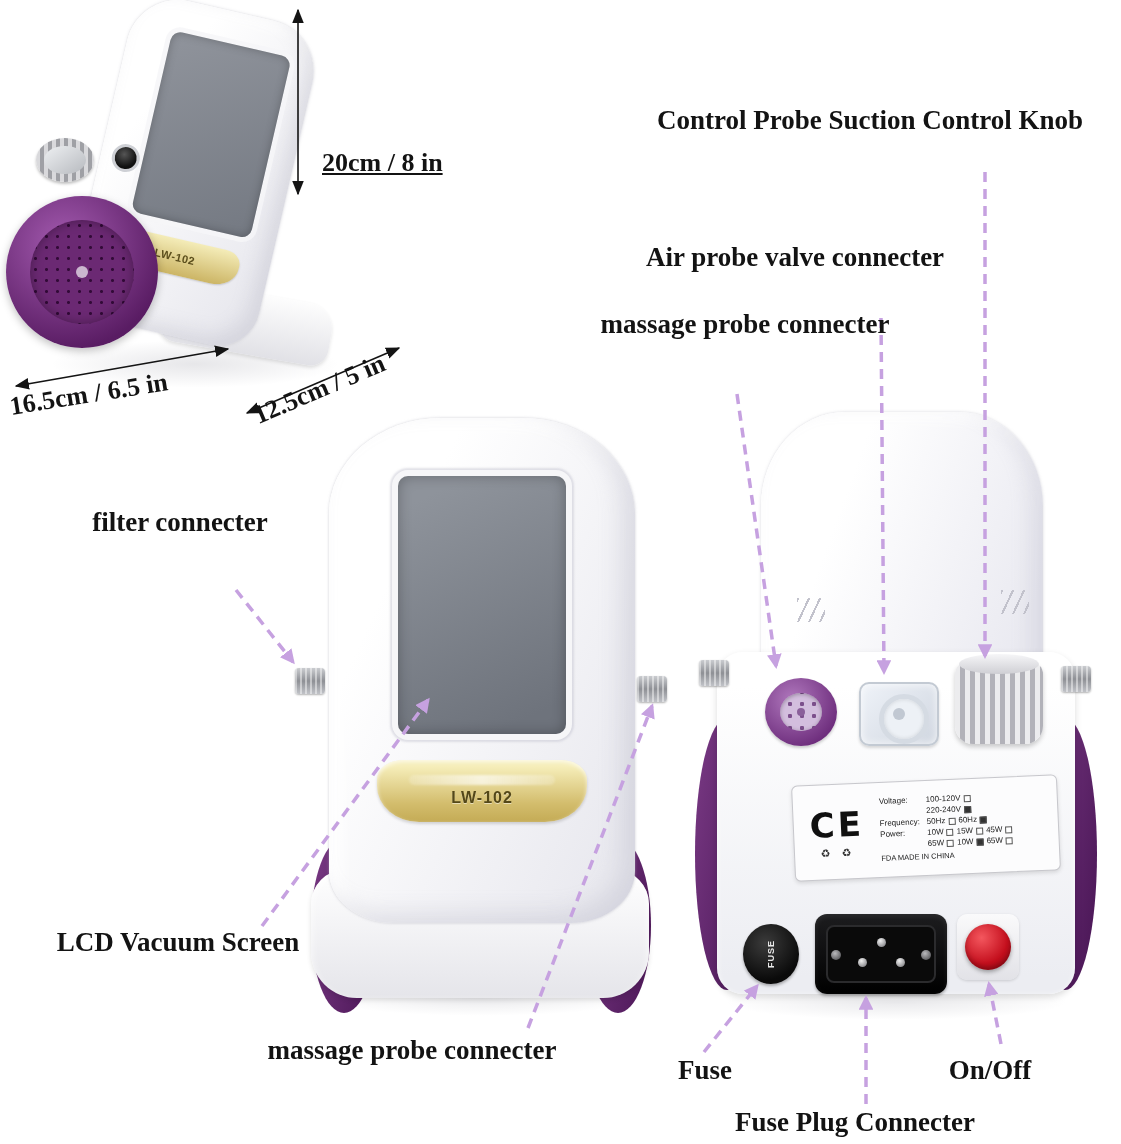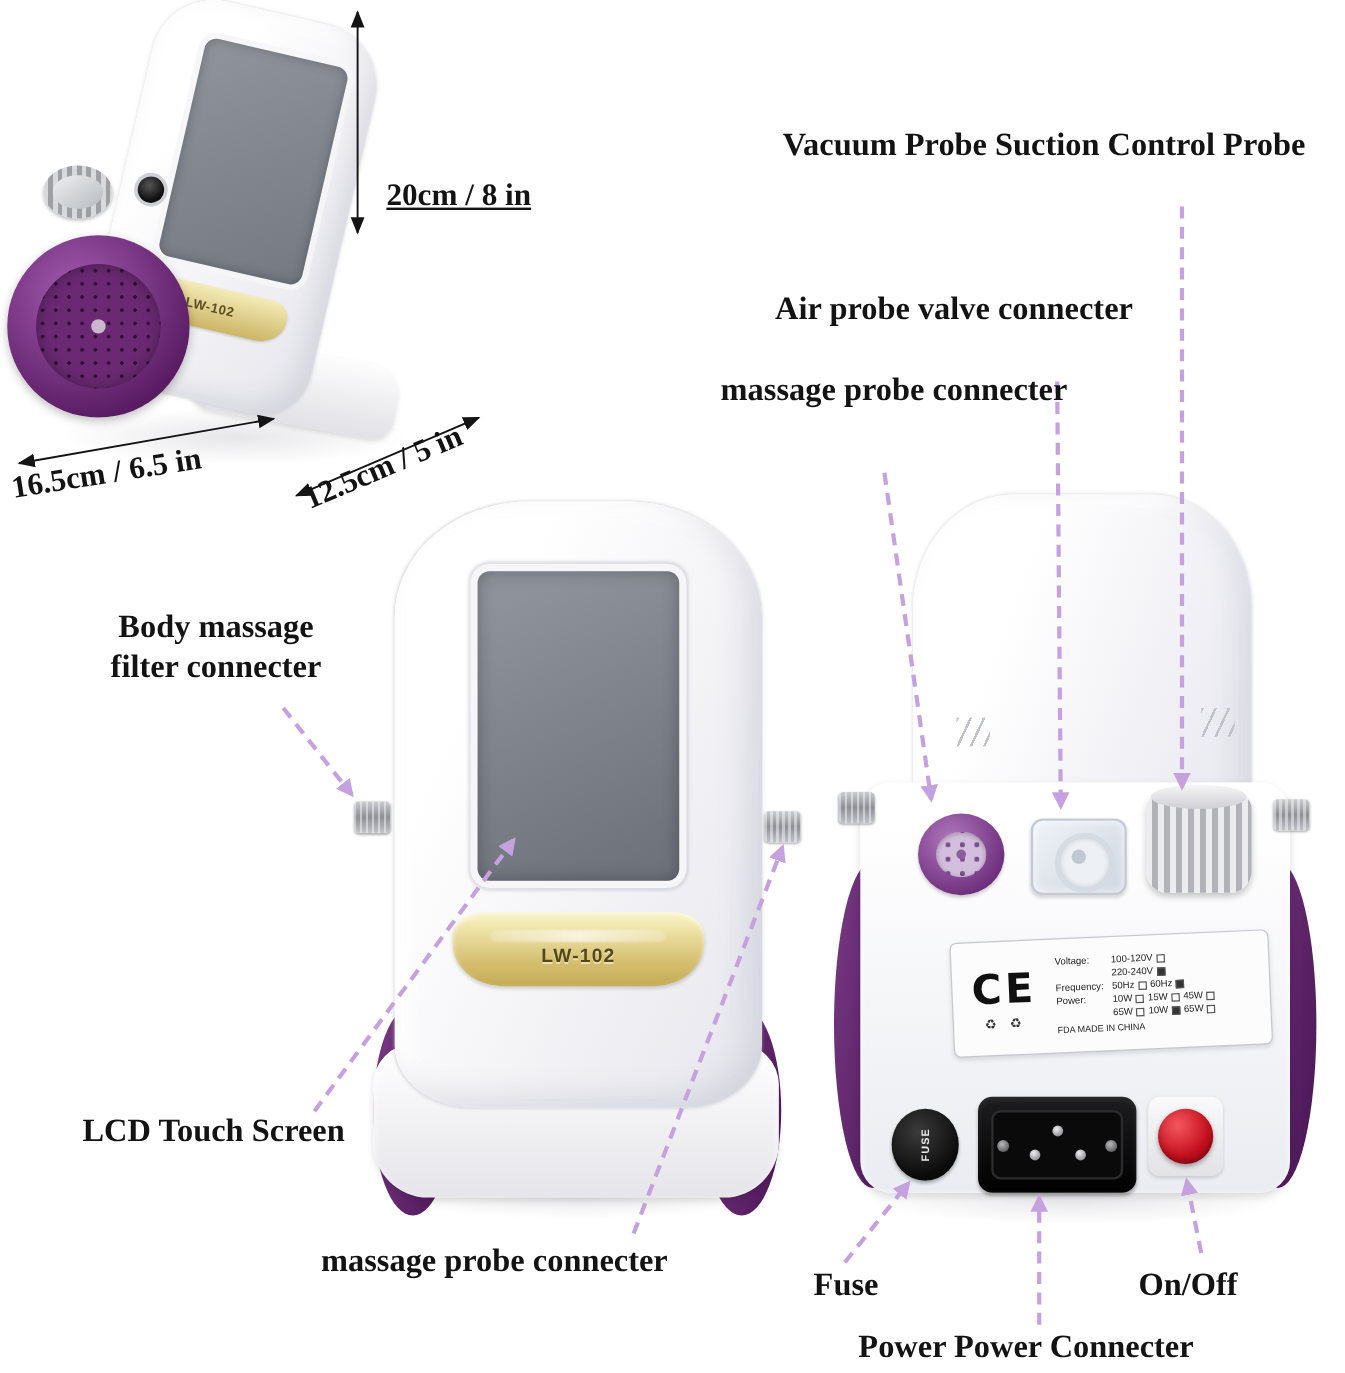--- a/index.html
+++ b/index.html
@@ -232,36 +232,35 @@
     <div class="ang-speaker">
       <div class="ang-speaker-inner"></div>
       <div class="ang-speaker-dot"></div>
     </div>
   </div>
 
   <div class="dim dim-h">20cm / 8 in</div>
   <div class="dim dim-w">16.5cm / 6.5 in</div>
   <div class="dim dim-d">12.5cm / 5 in</div>
 
-  <div class="callout c-knob">Vacuum Probe Suction Control Probe</div>
+  <div class="callout c-knob">Control Probe Suction Control Knob</div>
   <div class="callout c-air">Air probe valve connecter</div>
   <div class="callout c-bipolar">
     <div>massage probe connecter</div>
   </div>
   <div class="callout c-body">
-    <div>Body massage</div>
     <div>filter connecter</div>
   </div>
-  <div class="callout c-lcd">LCD Touch Screen</div>
+  <div class="callout c-lcd">LCD Vacuum Screen</div>
   <div class="callout c-polar">
     <div>massage probe connecter</div>
   </div>
   <div class="callout c-fuse">Fuse</div>
   <div class="callout c-onoff">On/Off</div>
-  <div class="callout c-power">Power Power Connecter</div>
+  <div class="callout c-power">Fuse Plug Connecter</div>
 
   <div class="front">
     <div class="fv-shadow"></div>
     <div class="fv-wheel fv-wheel-left"></div>
     <div class="fv-wheel fv-wheel-right"></div>
     <div class="fv-base"></div>
     <div class="fv-body">
       <div class="fv-screen"></div>
       <div class="fv-gold">
         <div class="fv-gold-faint"></div>

